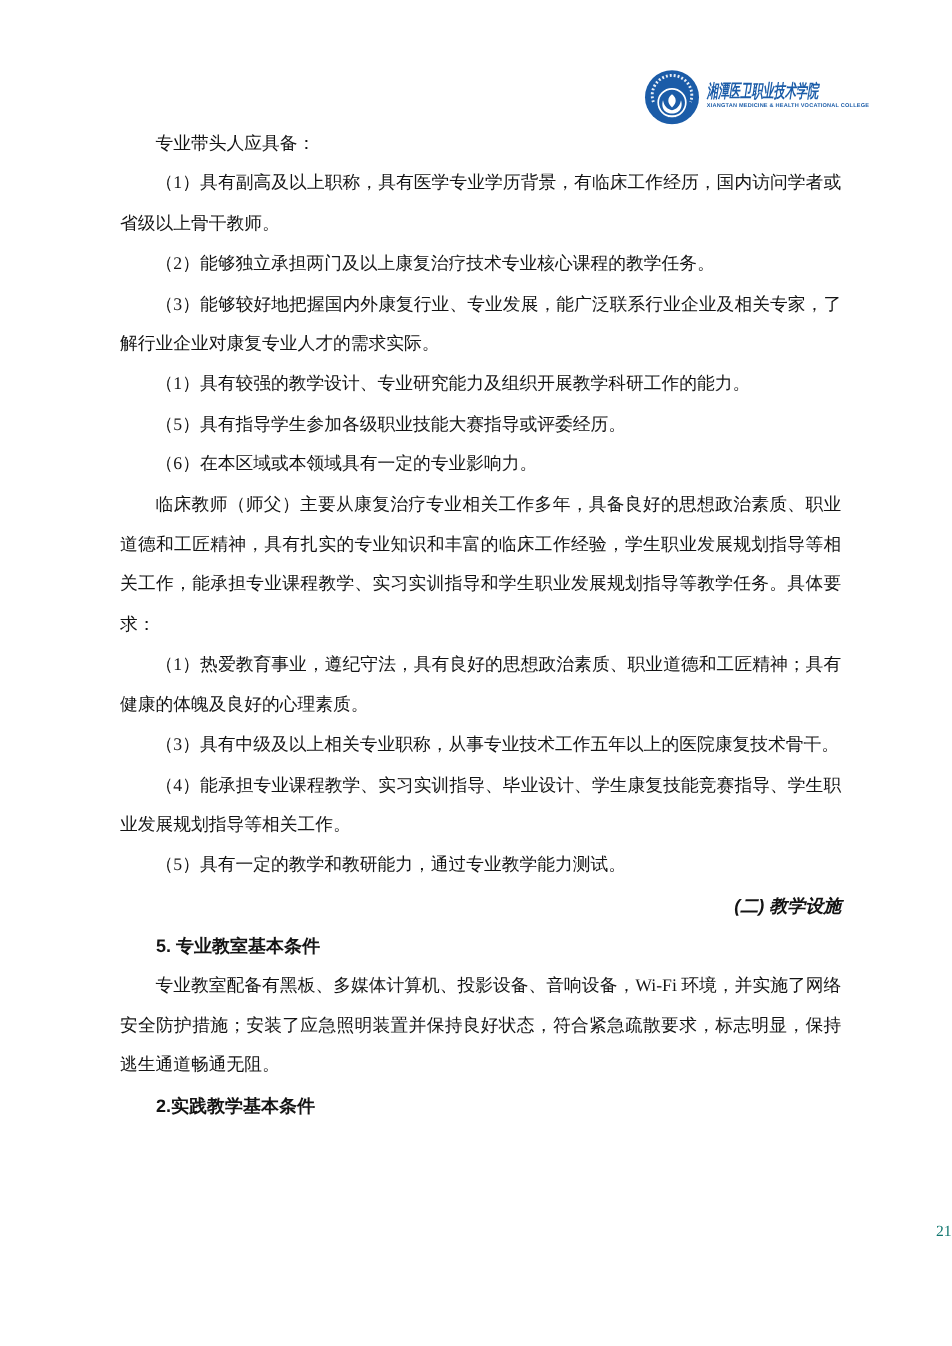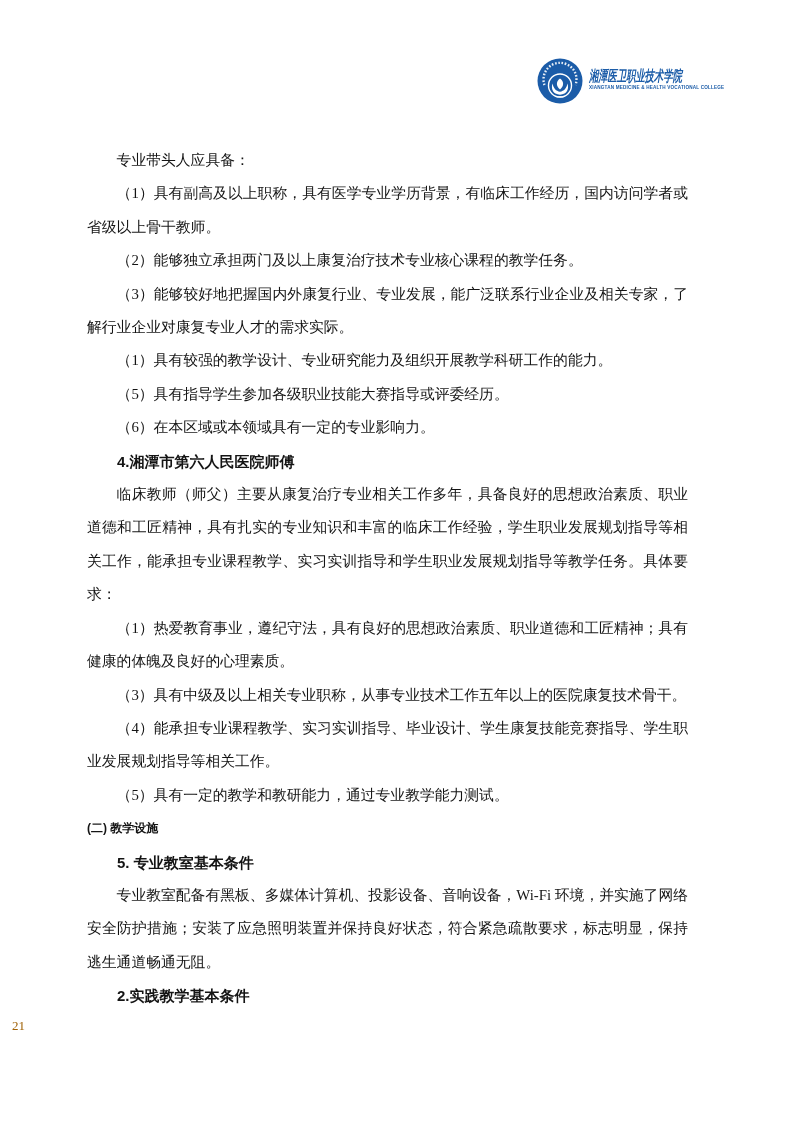--- a/index.html
+++ b/index.html
@@ -33,51 +33,52 @@
     font-weight:bold;
     font-size:8px; line-height:8px;
     white-space:nowrap;
     transform:scale(0.58); transform-origin:left top;
     letter-spacing:0.3px;
     margin-top:1px;
   }
 
   
   .doc {
-    position:absolute; left:87px; top:104px; width:601px;margin-top:40px;
+    position:absolute; left:100px; top:104px; width:601px;
   }
   .para {
     margin:0;
     font-size:14.8px;
     line-height:33.4px;
     text-align:justify;
     text-justify:inter-ideograph;
     text-indent:2em;
     word-break:break-all;
   }
   .para.heading {
     font-family:"Liberation Sans", sans-serif;
     font-weight:bold;
     text-align:left;
     font-size:15px;
   }
   .para.section {
     font-family:"Liberation Sans", sans-serif;
     font-weight:bold;
-    text-align:left;
+    text-align:right;
     text-indent:0;
-    font-size:12px;
+    font-size:15px;
+    font-style:italic;
   }
 
   
   .page-number {
     position:absolute; left:12px; right:0; top:1018px;
-    text-align:left;
+    text-align:right;
     font-size:13px;
-    color:#a16207;
+    color:#0f766e;
   }
 </style>
 </head>
 <body>
 
 <div class="page">
 
   <div class="logo">
     <svg class="logo-emblem" viewBox="0 0 46 46" xmlns="http://www.w3.org/2000/svg" aria-hidden="true">
       <circle cx="23" cy="23" r="22.5" fill="#1b5ca8"></circle>
@@ -97,21 +98,20 @@
   </div>
 
   <div class="doc">
       <p class="para body">专业带头人应具备：</p>
       <p class="para body">（1）具有副高及以上职称，具有医学专业学历背景，有临床工作经历，国内访问学者或省级以上骨干教师。</p>
       <p class="para body">（2）能够独立承担两门及以上康复治疗技术专业核心课程的教学任务。</p>
       <p class="para body">（3）能够较好地把握国内外康复行业、专业发展，能广泛联系行业企业及相关专家，了解行业企业对康复专业人才的需求实际。</p>
       <p class="para body">（1）具有较强的教学设计、专业研究能力及组织开展教学科研工作的能力。</p>
       <p class="para body">（5）具有指导学生参加各级职业技能大赛指导或评委经历。</p>
       <p class="para body">（6）在本区域或本领域具有一定的专业影响力。</p>
-      <p class="para heading">4.湘潭市第六人民医院师傅</p>
       <p class="para body">临床教师（师父）主要从康复治疗专业相关工作多年，具备良好的思想政治素质、职业道德和工匠精神，具有扎实的专业知识和丰富的临床工作经验，学生职业发展规划指导等相关工作，能承担专业课程教学、实习实训指导和学生职业发展规划指导等教学任务。具体要求：</p>
       <p class="para body">（1）热爱教育事业，遵纪守法，具有良好的思想政治素质、职业道德和工匠精神；具有健康的体魄及良好的心理素质。</p>
       <p class="para body">（3）具有中级及以上相关专业职称，从事专业技术工作五年以上的医院康复技术骨干。</p>
       <p class="para body">（4）能承担专业课程教学、实习实训指导、毕业设计、学生康复技能竞赛指导、学生职业发展规划指导等相关工作。</p>
       <p class="para body">（5）具有一定的教学和教研能力，通过专业教学能力测试。</p>
       <p class="para section">(二) 教学设施</p>
       <p class="para heading">5. 专业教室基本条件</p>
       <p class="para body">专业教室配备有黑板、多媒体计算机、投影设备、音响设备，Wi-Fi 环境，并实施了网络安全防护措施；安装了应急照明装置并保持良好状态，符合紧急疏散要求，标志明显，保持逃生通道畅通无阻。</p>
       <p class="para heading">2.实践教学基本条件</p>
     </div>

